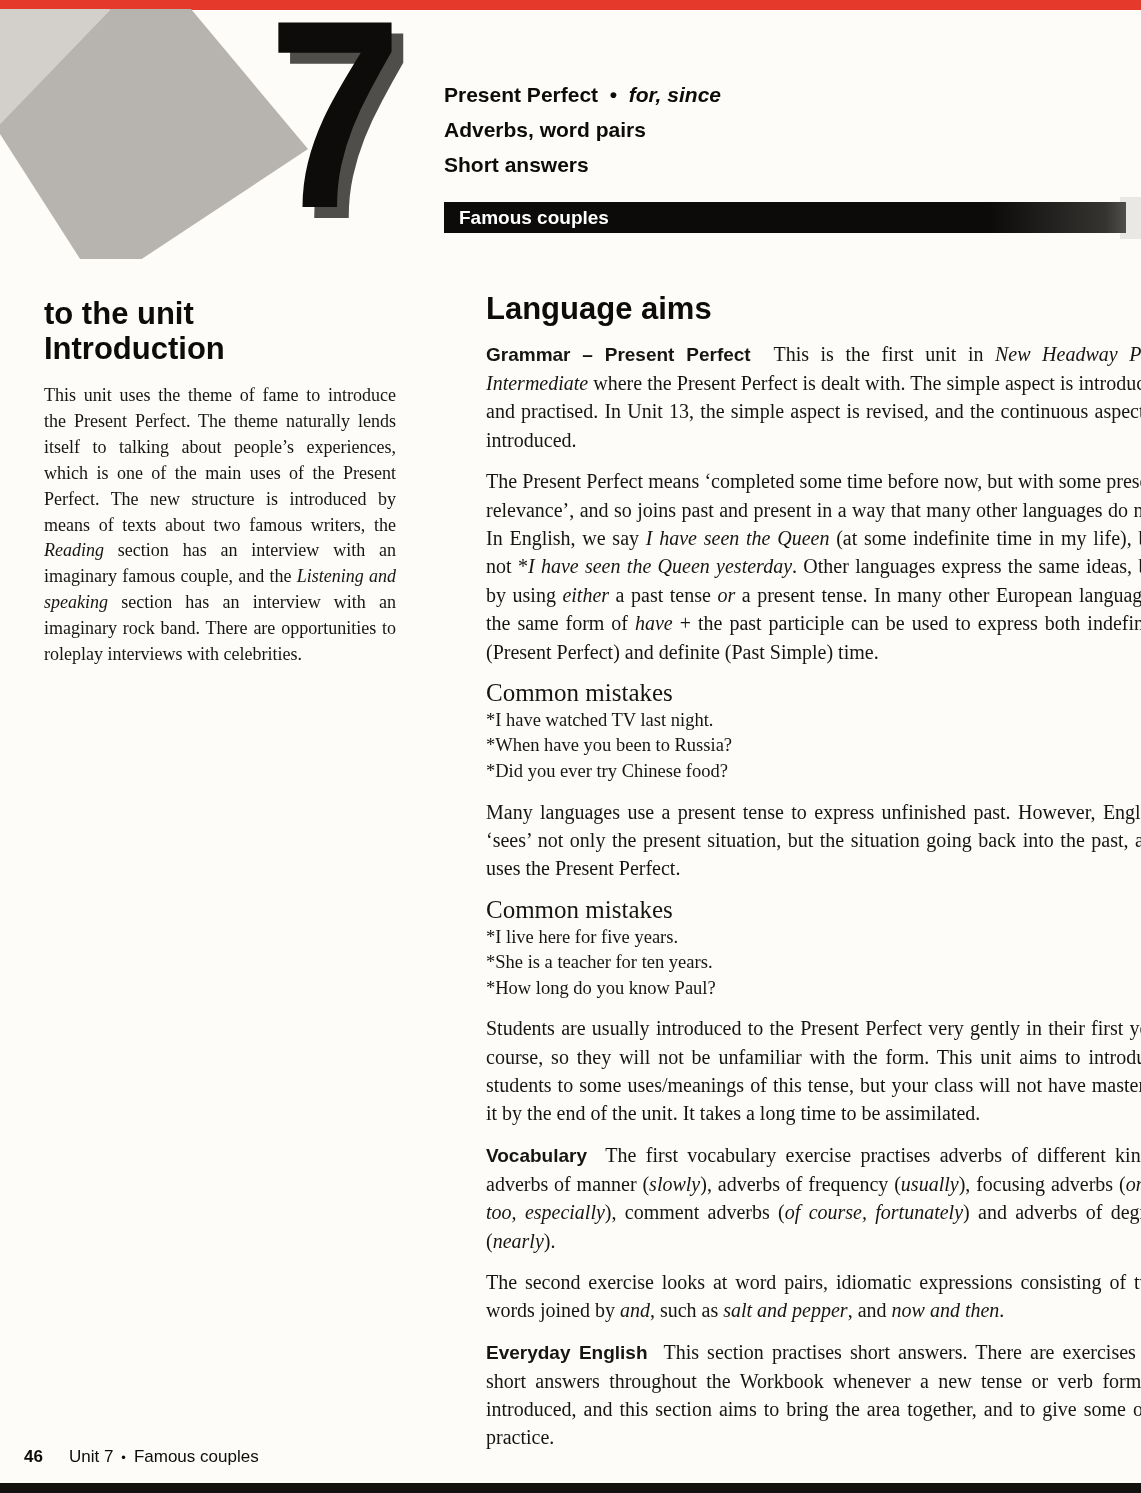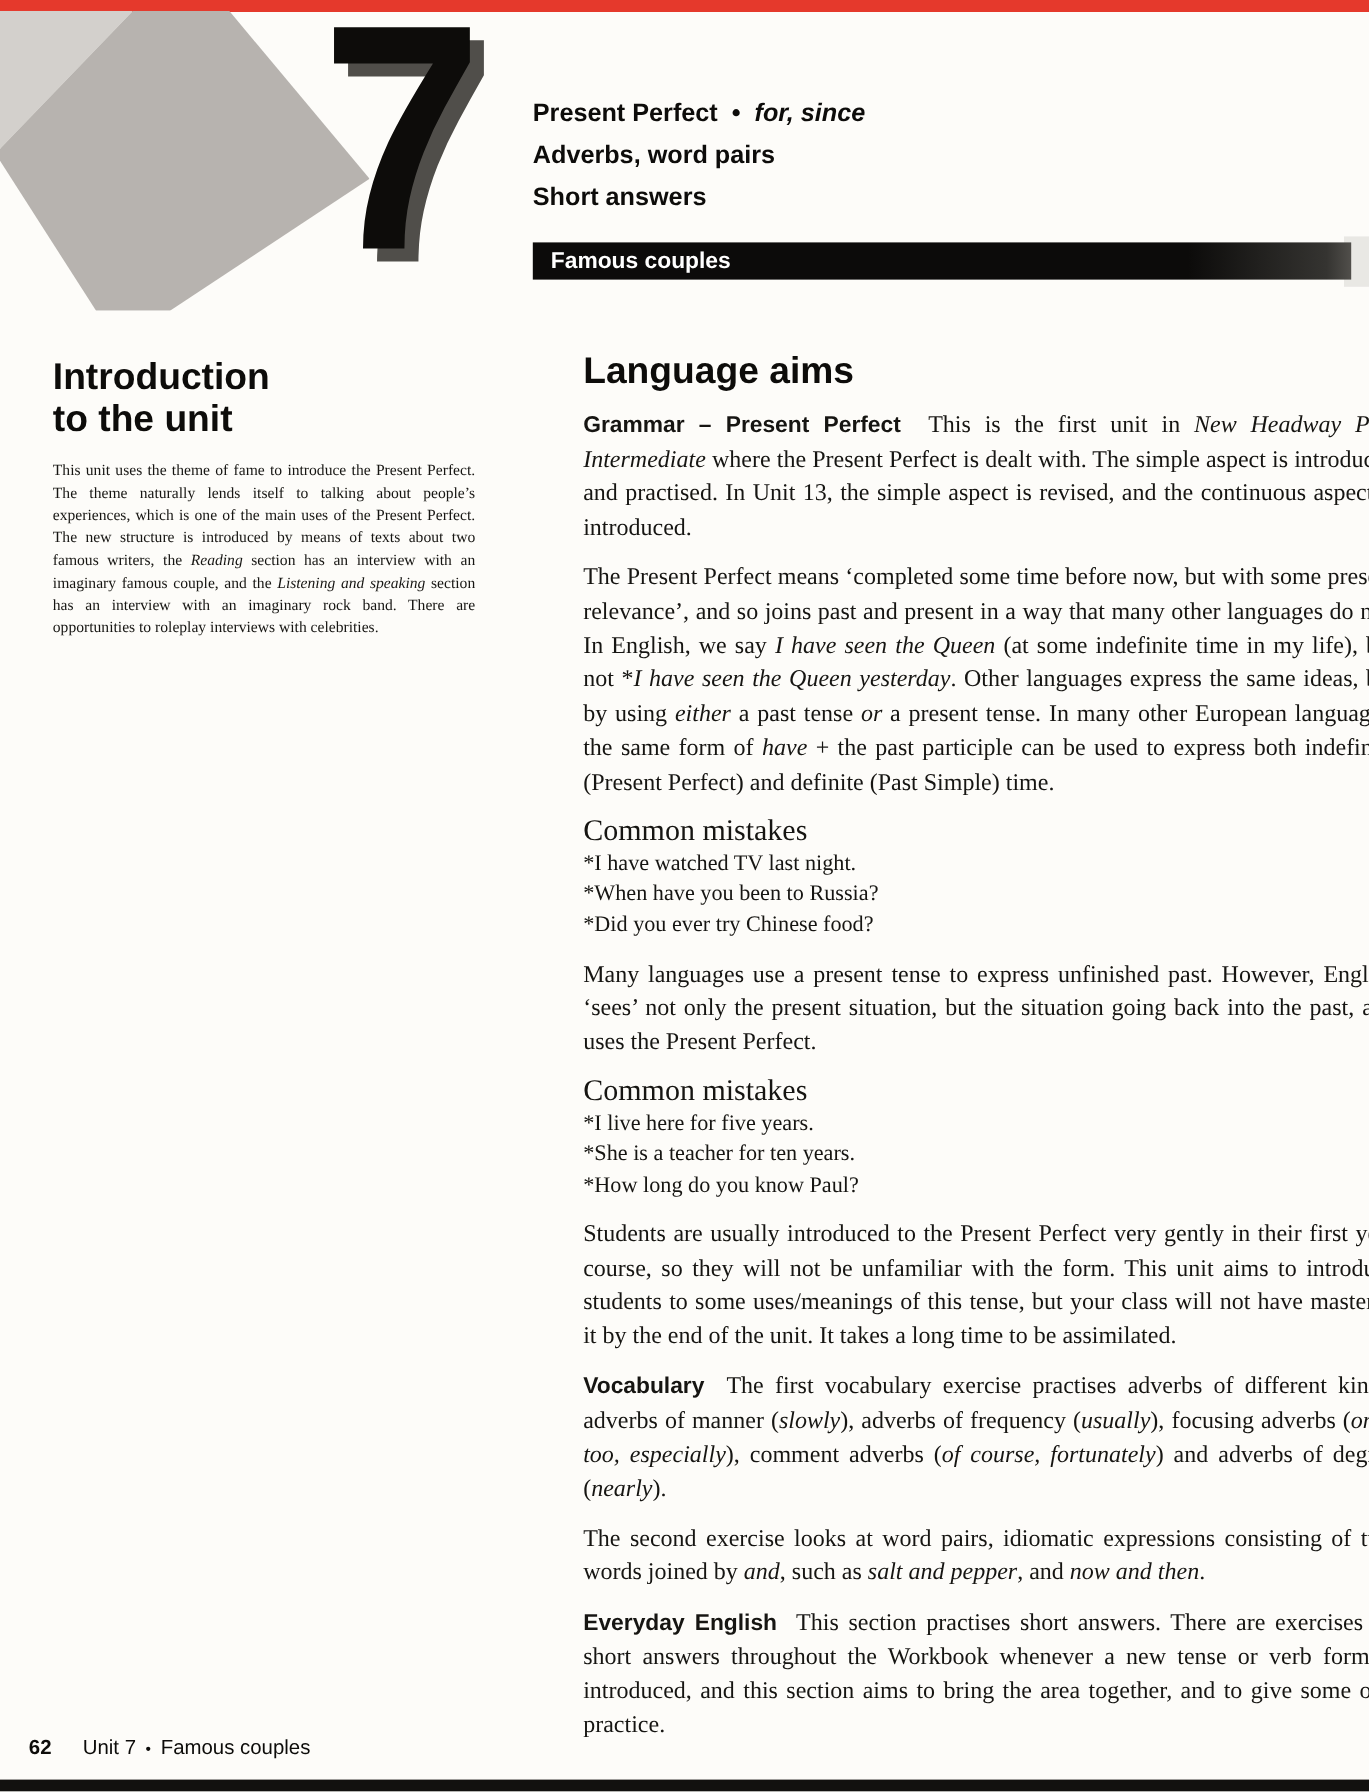--- a/index.html
+++ b/index.html
@@ -30,21 +30,21 @@
   .banner-smear{position:absolute;left:1120px;top:197px;right:0;height:42px;background:#d8d7d4;opacity:.55;}
   .banner{
     position:absolute;left:444px;top:202px;width:682px;height:31px;box-sizing:border-box;
     background:linear-gradient(to right,#0c0b0a 0%,#0c0b0a 80%,#353431 97%,#514f4b 100%);
     color:#ffffff;font-family:"Liberation Sans",sans-serif;font-weight:bold;
     font-size:19px;line-height:31px;padding-left:15px;
   }
 
   .col-left{position:absolute;left:44px;top:296px;width:352px;}
   .intro-heading{font-family:"Liberation Sans",sans-serif;font-weight:bold;font-size:31px;line-height:1.13;color:#0d0c0a;}
-  .intro-body{margin-top:17px;font-size:13px;line-height:1.44;text-align:justify;}
+  .intro-body{margin-top:17px;font-size:18px;line-height:1.44;text-align:justify;}
 
   .col-right{position:absolute;left:438px;top:292px;width:678px;margin-left:48px;}
   .la-heading{font-family:"Liberation Sans",sans-serif;font-weight:bold;font-size:31px;line-height:1.1;color:#0d0c0a;margin:0 0 14px 0;}
   .para{font-size:20px;line-height:1.42;text-align:justify;margin:0 0 13px 0;}
   .cm-block{margin:0 0 13px 0;}
   .cm-heading{font-size:25px;font-weight:normal;margin:2px 0 1px 0;}
   .cm-line{font-size:18.5px;line-height:1.38;}
 
   .seg-i{font-style:italic;}
   .seg-b{font-weight:bold;}
@@ -73,22 +73,22 @@
   <div class="topic-line"><span class="seg-b">Short answers</span></div>
 </div>
 
 <div class="banner-smear"></div>
 <div class="banner">
   <span>Famous couples</span>
 </div>
 
 <div class="col-left">
   <div class="intro-heading">
+    <div>to the unit</div>
     <div>Introduction</div>
-    <div>to the unit</div>
   </div>
   <div class="intro-body"><span>This unit uses the theme of fame to introduce the Present Perfect. The theme naturally lends itself to talking about people’s experiences, which is one of the main uses of the Present Perfect. The new structure is introduced by means of texts about two famous writers, the </span><span class="seg-i">Reading</span><span> section has an interview with an imaginary famous couple, and the </span><span class="seg-i">Listening and speaking</span><span> section has an interview with an imaginary rock band. There are opportunities to roleplay interviews with celebrities.</span></div>
 </div>
 
 <div class="col-right">
   <h2 class="la-heading">Language aims</h2>
 
   <p class="para"><span class="seg-hb">Grammar – Present Perfect</span><span>&nbsp; This is the first unit in </span><span class="seg-i">New Headway Pre-Intermediate</span><span> where the Present Perfect is dealt with. The simple aspect is introduced and practised. In Unit 13, the simple aspect is revised, and the continuous aspect is introduced.</span></p>
   <p class="para"><span>The Present Perfect means ‘completed some time before now, but with some present relevance’, and so joins past and present in a way that many other languages do not. In English, we say </span><span class="seg-i">I have seen the Queen</span><span> (at some indefinite time in my life), but not *</span><span class="seg-i">I have seen the Queen yesterday</span><span>. Other languages express the same ideas, but by using </span><span class="seg-i">either</span><span> a past tense </span><span class="seg-i">or</span><span> a present tense. In many other European languages, the same form of </span><span class="seg-i">have</span><span> + the past participle can be used to express both indefinite (Present Perfect) and definite (Past Simple) time.</span></p>
 
@@ -108,19 +108,19 @@
     <div class="cm-line">*How long do you know Paul?</div>
   </div>
 
   <p class="para"><span>Students are usually introduced to the Present Perfect very gently in their first year course, so they will not be unfamiliar with the form. This unit aims to introduce students to some uses/meanings of this tense, but your class will not have mastered it by the end of the unit. It takes a long time to be assimilated.</span></p>
   <p class="para"><span class="seg-hb">Vocabulary</span><span>&nbsp; The first vocabulary exercise practises adverbs of different kinds: adverbs of manner (</span><span class="seg-i">slowly</span><span>), adverbs of frequency (</span><span class="seg-i">usually</span><span>), focusing adverbs (</span><span class="seg-i">only, too, especially</span><span>), comment adverbs (</span><span class="seg-i">of course, fortunately</span><span>) and adverbs of degree (</span><span class="seg-i">nearly</span><span>).</span></p>
   <p class="para"><span>The second exercise looks at word pairs, idiomatic expressions consisting of two words joined by </span><span class="seg-i">and</span><span>, such as </span><span class="seg-i">salt and pepper</span><span>, and </span><span class="seg-i">now and then</span><span>.</span></p>
   <p class="para"><span class="seg-hb">Everyday English</span><span>&nbsp; This section practises short answers. There are exercises on short answers throughout the Workbook whenever a new tense or verb form is introduced, and this section aims to bring the area together, and to give some oral practice.</span></p>
 </div>
 
 <div class="footer">
-  <span class="pg">62</span>
+  <span class="pg">46</span>
   <span>Unit 7</span>
   <span class="sep">•</span>
   <span>Famous couples</span>
 </div>
 
 <div class="bottom-bar"></div>
 
 </body></html>

